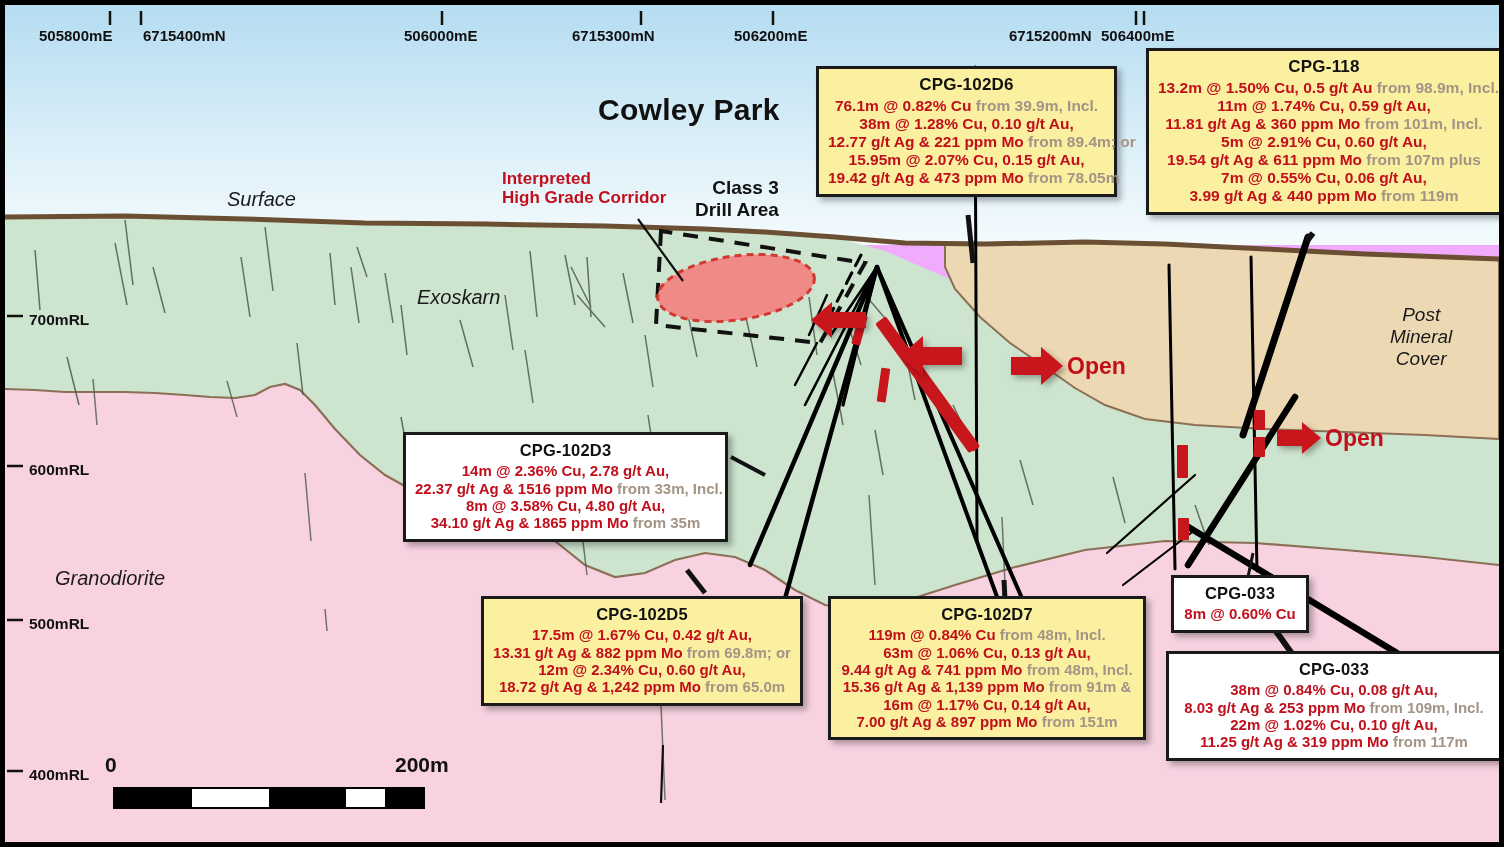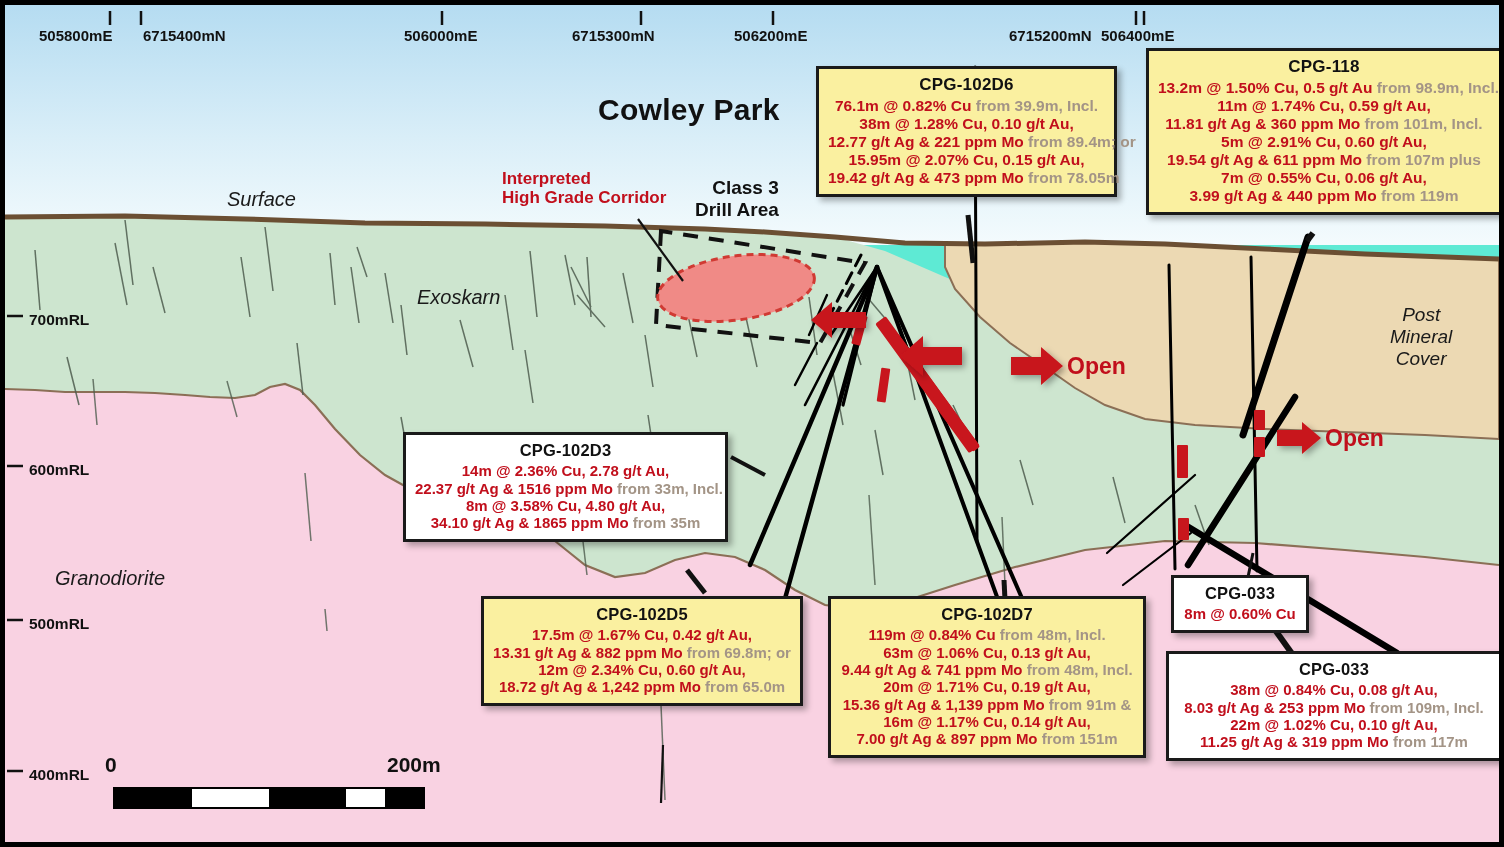--- a/index.html
+++ b/index.html
@@ -4,21 +4,21 @@
 <style>
   * { box-sizing: border-box; margin:0; padding:0; }
   html,body { background:#ffffff; }
   body {
     width:1504px; height:847px;
     font-family:"Liberation Sans", sans-serif;
     overflow:hidden; position:relative;
   }
   #stage {
     position:absolute; left:0; top:0; width:1504px; height:847px;
-    border:5px solid #000; background:#5eead4; overflow:hidden;
+    border:5px solid #000; background:#f0abfc; overflow:hidden;
   }
   #svgmap { position:absolute; left:0; top:0; }
 
   
   .callout {
     position:absolute;
     border:3px solid #1a1a1a;
     box-shadow:4px 4px 6px rgba(0,0,0,.30);
     text-align:center;
     line-height:1.16;
@@ -290,21 +290,21 @@
   <div class="lbl lbl-red" id="lbl-hgc" style="left:497px; top:165px">
     <div>Interpreted</div>
     <div>High Grade Corridor</div>
   </div>
 
   <div class="lbl lbl-open" style="left:1062px; top:348px">Open</div>
   <div class="lbl lbl-open" style="left:1320px; top:420px">Open</div>
 
   <div id="scalebar-wrap" style="left:108px; top:752px">
     <div class="sb-lbl" style="left:-8px; top:-4px">0</div>
-    <div class="sb-lbl" style="left:274px; top:-4px">200m</div>
+    <div class="sb-lbl" style="left:282px; top:-4px">200m</div>
     <div id="scalebar" style="position:absolute; left:0; top:30px">
       <div class="sb-b" style="width:25%"></div>
       <div class="sb-w" style="width:25%"></div>
       <div class="sb-b" style="width:25%"></div>
       <div class="sb-w" style="width:12.5%"></div>
       <div class="sb-b" style="width:12.5%"></div>
     </div>
   </div>
 
   <div class="callout yellow c-big" id="co-0" style="left:811px; top:61px; width:301px">
@@ -341,21 +341,20 @@
       <div class="ln"><span>13.31 g/t Ag &amp; 882 ppm Mo</span><span class="from"> from 69.8m; or</span></div>
       <div class="ln"><span>12m @ 2.34% Cu, 0.60 g/t Au,</span></div>
       <div class="ln"><span>18.72 g/t Ag &amp; 1,242 ppm Mo</span><span class="from"> from 65.0m</span></div>
     </div>
 
   <div class="callout yellow c-mid" id="co-4" style="left:823px; top:591px; width:318px">
       <div class="hdr">CPG-102D7</div>
       <div class="ln"><span>119m @ 0.84% Cu</span><span class="from"> from 48m, Incl.</span></div>
       <div class="ln"><span>63m @ 1.06% Cu, 0.13 g/t Au,</span></div>
       <div class="ln"><span>9.44 g/t Ag &amp; 741 ppm Mo</span><span class="from"> from 48m, Incl.</span></div>
-      <div class="ln"><span>20m @ 1.71% Cu, 0.19 g/t Au,</span></div>
       <div class="ln"><span>15.36 g/t Ag &amp; 1,139 ppm Mo</span><span class="from"> from 91m &amp;</span></div>
       <div class="ln"><span>16m @ 1.17% Cu, 0.14 g/t Au,</span></div>
       <div class="ln"><span>7.00 g/t Ag &amp; 897 ppm Mo</span><span class="from"> from 151m</span></div>
     </div>
 
   <div class="callout white c-sm" id="co-5" style="left:1166px; top:570px; width:138px">
       <div class="hdr">CPG-033</div>
       <div class="ln"><span>8m @ 0.60% Cu</span></div>
     </div>
 

